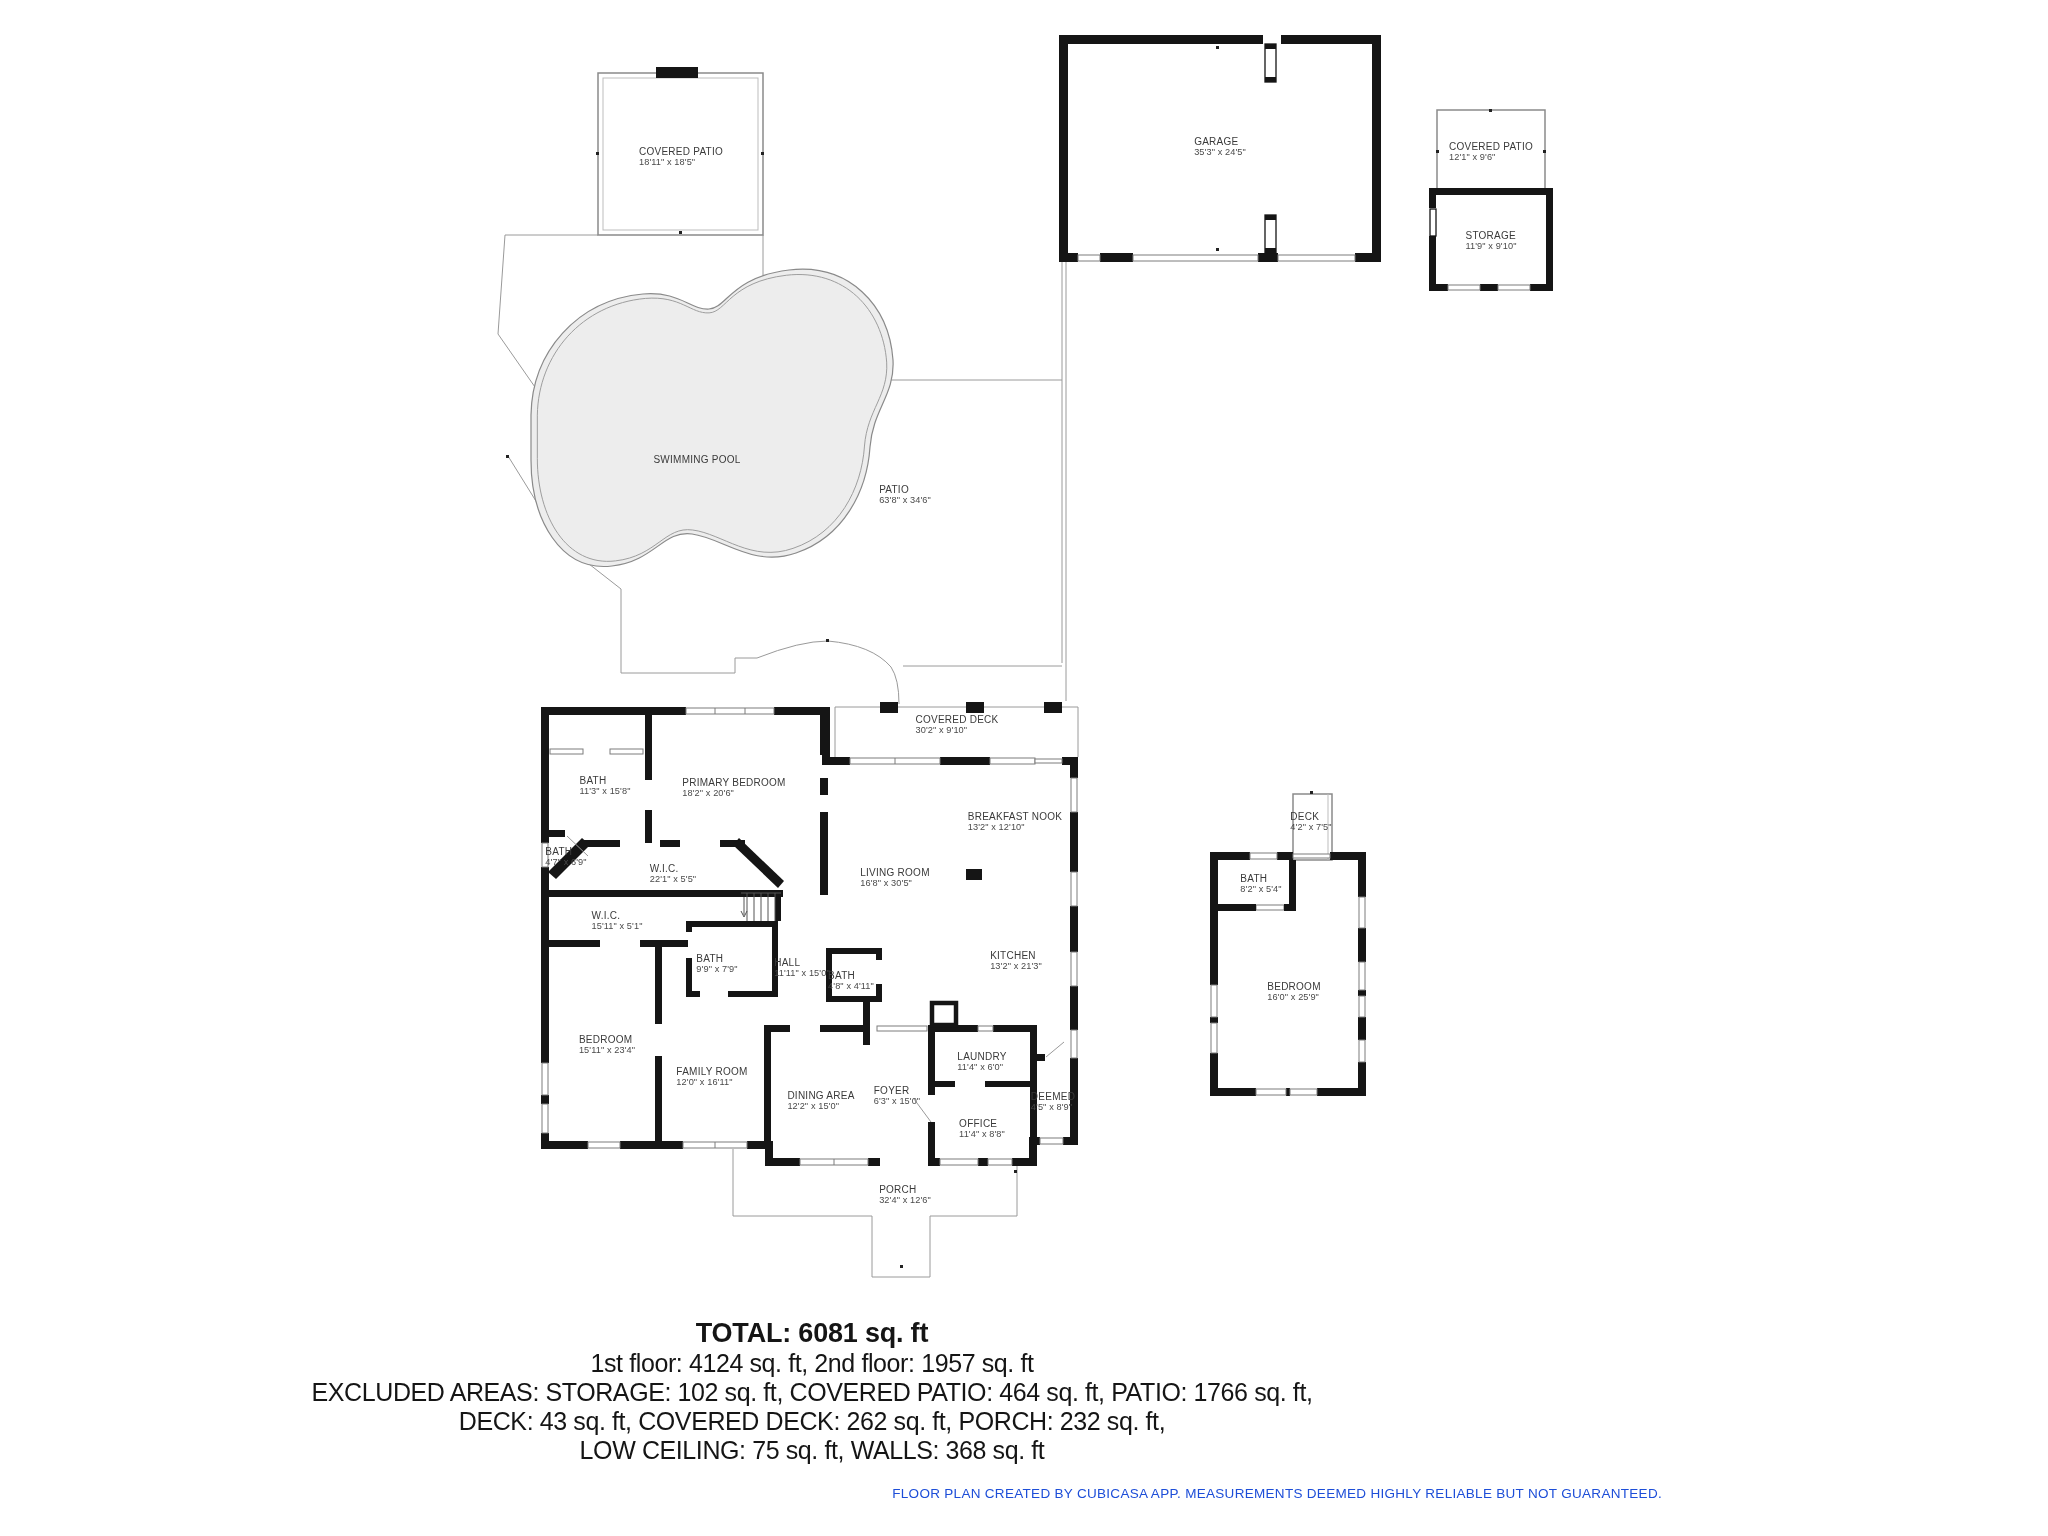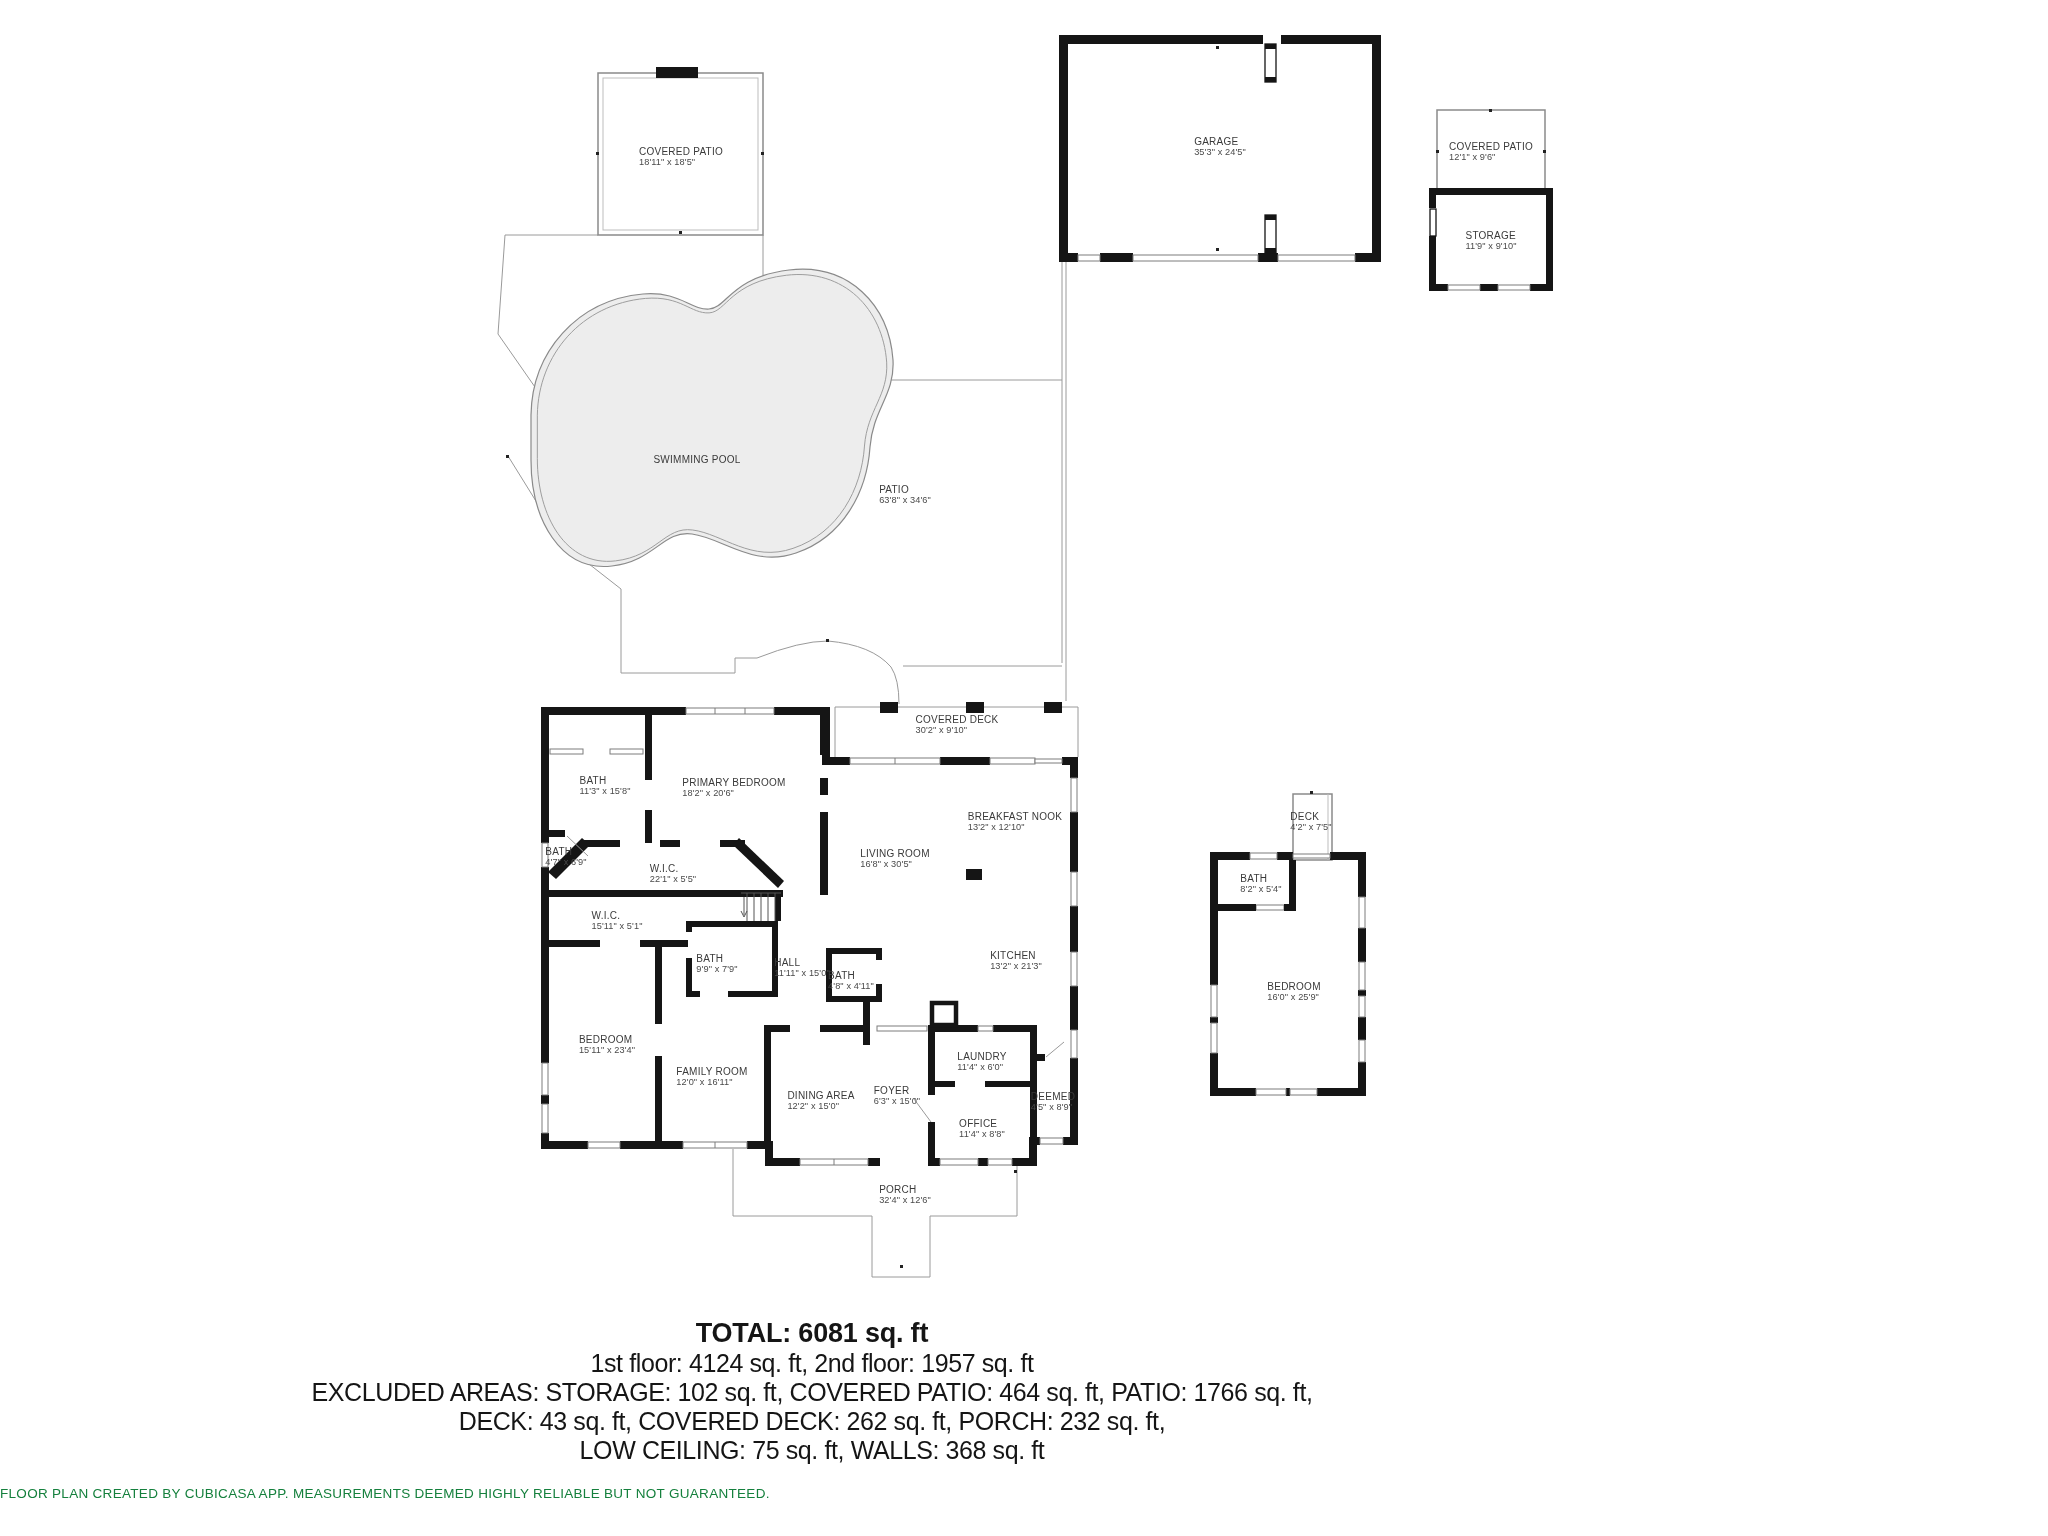--- a/index.html
+++ b/index.html
@@ -6,22 +6,22 @@
   .page{position:relative;width:2048px;height:1536px;background:#ffffff;
         font-family:"Liberation Sans",sans-serif;overflow:hidden}
   .plan-svg{position:absolute;left:0;top:0}
   .rlabel{position:absolute;transform:translate(-50%,-50%);
           white-space:nowrap;color:#3a3a3a}
   .rname{font-size:10px;line-height:11px;letter-spacing:.25px}
   .rdim{font-size:9.2px;line-height:11px;color:#4a4a4a;letter-spacing:.1px}
   .summary{position:absolute;left:0;width:1624px;top:1318px;text-align:center;color:#151515}
   .sl{font-size:25px;line-height:29px;letter-spacing:-0.4px}
   .sl-total{font-size:27px;font-weight:bold;line-height:31px;letter-spacing:-0.2px}
-  .disclaimer{position:absolute;left:0;width:1662px;top:1486px;text-align:left;
-              font-size:13.5px;color:#15803d;letter-spacing:.3px}
+  .disclaimer{position:absolute;left:0;width:1662px;top:1486px;text-align:right;
+              font-size:13.5px;color:#1d4ed8;letter-spacing:.3px}
   .win{fill:#ffffff;stroke:#7d7d7d;stroke-width:1}
   .thin{stroke:#9a9a9a;fill:none;stroke-width:1}
   .wall{fill:#151515}
   .leaf{fill:#ffffff;stroke:#151515;stroke-width:1.3}
   .dot{fill:#222222}
   .stair{stroke:#555;stroke-width:1;fill:none}
 </style>
 </head>
 <body>
 
@@ -307,21 +307,21 @@
   <div class="rdim">11'3" x 15'8"</div>
 </div>
 <div class="rlabel" style="left:734px;top:788px">
   <div class="rname">PRIMARY BEDROOM</div>
   <div class="rdim">18'2" x 20'6"</div>
 </div>
 <div class="rlabel" style="left:1015px;top:822px">
   <div class="rname">BREAKFAST NOOK</div>
   <div class="rdim">13'2" x 12'10"</div>
 </div>
-<div class="rlabel" style="left:895px;top:859px">
+<div class="rlabel" style="left:895px;top:878px">
   <div class="rname">LIVING ROOM</div>
   <div class="rdim">16'8" x 30'5"</div>
 </div>
 <div class="rlabel" style="left:566px;top:857px">
   <div class="rname">BATH</div>
   <div class="rdim">4'7" x 6'9"</div>
 </div>
 <div class="rlabel" style="left:673px;top:874px">
   <div class="rname">W.I.C.</div>
   <div class="rdim">22'1" x 5'5"</div>

